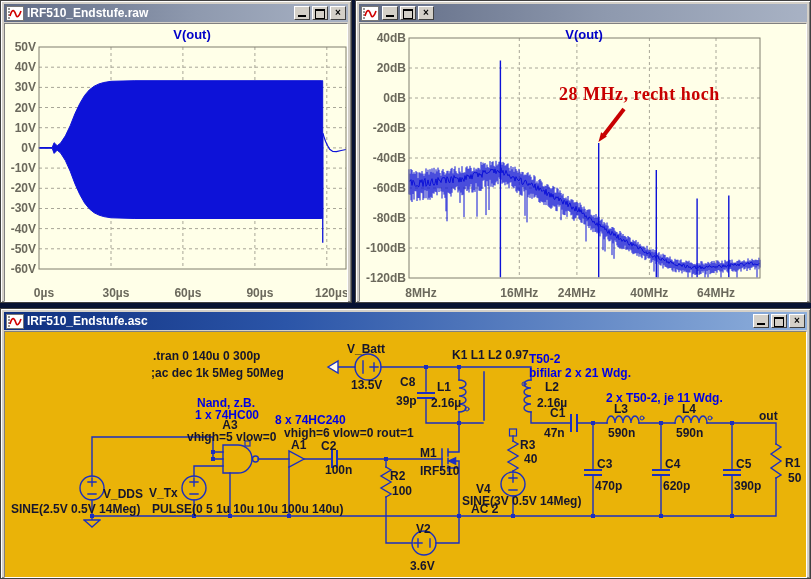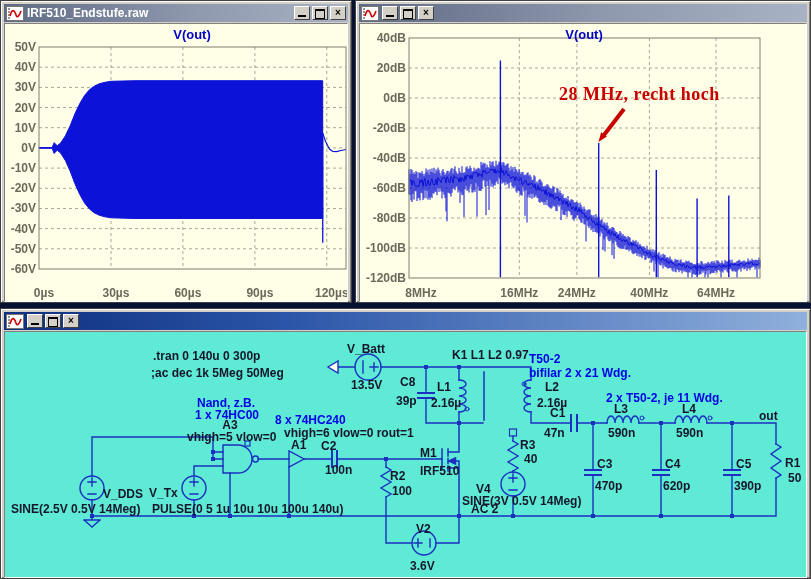--- a/index.html
+++ b/index.html
@@ -12,21 +12,21 @@
   .titlebar.active{background:linear-gradient(90deg,#0F2F7E,#2B55A8 35%,#8FB0DC)}
   .title-text{flex:1;color:#FFFFFF;font-weight:bold;font-size:12px;white-space:nowrap;overflow:hidden}
   .btns{display:flex;gap:2px}
   .tb-btn{width:16px;height:14px;background:#D4D0C8;border:1px solid;border-color:#FFFFFF #404040 #404040 #FFFFFF;
           font-size:10px;line-height:11px;text-align:center;font-weight:bold;color:#000;box-sizing:border-box;cursor:default}
   .glyph-min{display:block;width:8px;height:2px;background:#000;margin:8px auto 0}
   .glyph-max{display:block;width:8px;height:7px;border:1px solid #000;border-top-width:2px;margin:2px auto 0}
   .app-icon{width:16px;height:13px;background:#FFFFFF;border:1px solid #777;box-sizing:content-box;flex:0 0 auto}
   .win-content{border:1px solid;border-color:#808080 #FFFFFF #FFFFFF #808080;overflow:hidden}
   #win-raw .win-content,#win-fft .win-content{background:#FFFFE8}
-  #win-asc .win-content{background:#5eead4}
+  #win-asc .win-content{background:#eab308}
   svg{display:block}
   .tick{fill:#6B695C;font:bold 12px "Liberation Sans",sans-serif}
   .plot-title{fill:#0000C8;font:bold 13px "Liberation Sans",sans-serif}
   .sl{fill:#15152E;font:bold 12px "Liberation Sans",sans-serif}
   .sc{fill:#0000E6;font:bold 12px "Liberation Sans",sans-serif}
   .ann{fill:#C80000;font:bold 18px "Liberation Serif",serif;letter-spacing:.5px}
 </style>
 </head>
 <body>
 
@@ -143,20 +143,21 @@
 
 <div class="win" id="win-asc" style="left:0;top:308px;width:811px;height:271px">
   <div class="titlebar active">
     <span class="app-icon">
         <svg width="16" height="13">
           <rect x="0" y="0" width="16" height="13" fill="#fff"></rect>
           <path d="M1,2 H3 M1,5 H3 M1,8 H3 M1,11 H3" stroke="#333" stroke-width="1"></path>
           <path d="M3,9 C5,2 7,2 9,8 C10,11 12,10 14,4" stroke="#D00000" fill="none" stroke-width="1.6"></path>
         </svg>
       </span>
+    <span class="title-text">IRF510_Endstufe.asc</span>
     <span class="btns">
       <span class="tb-btn">
           <span class="glyph-min"></span>
         </span>
       <span class="tb-btn">
           <span class="glyph-max"></span>
         </span>
       <span class="tb-btn">×</span>
     </span>
   </div>

